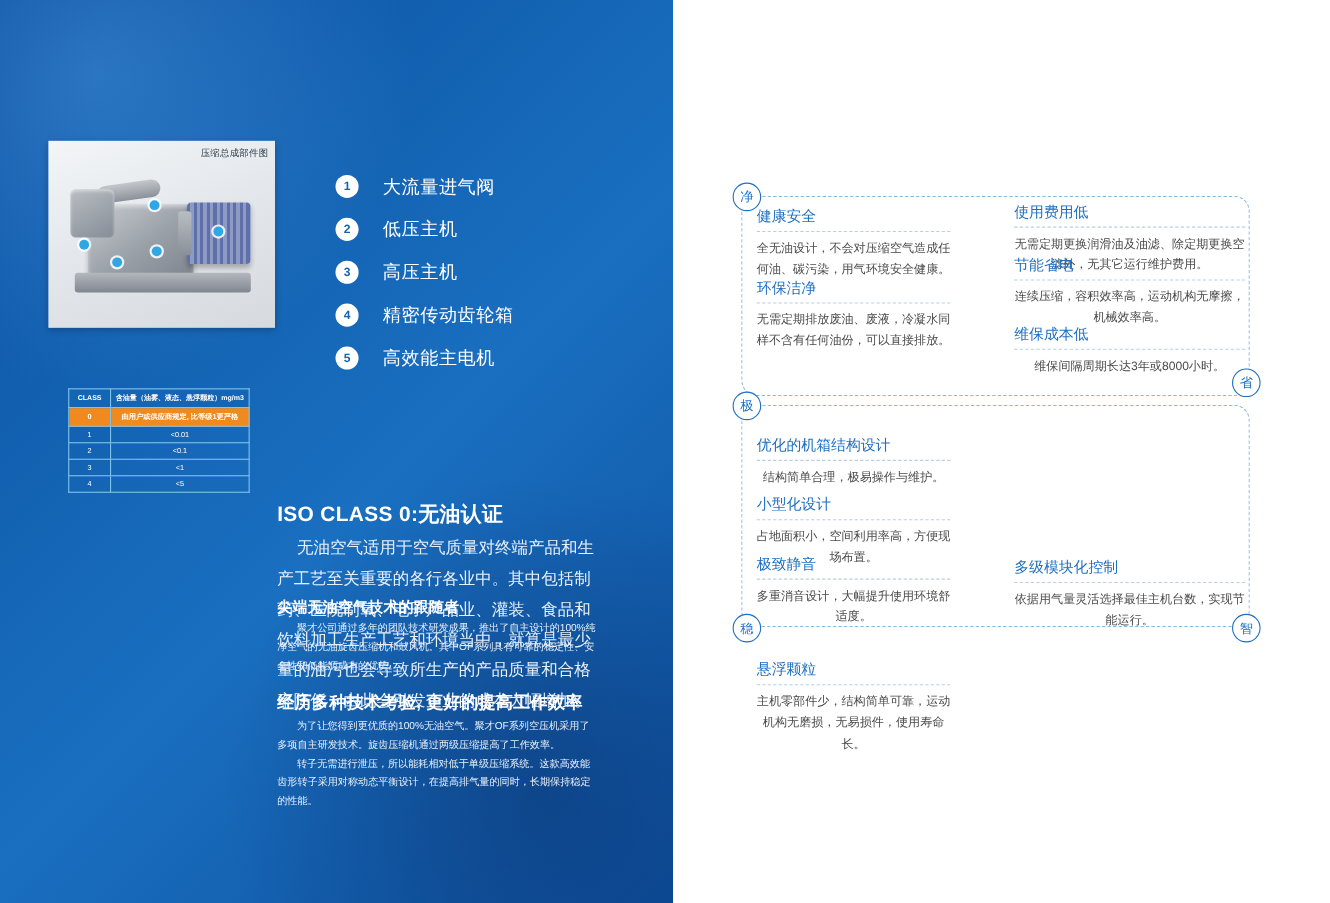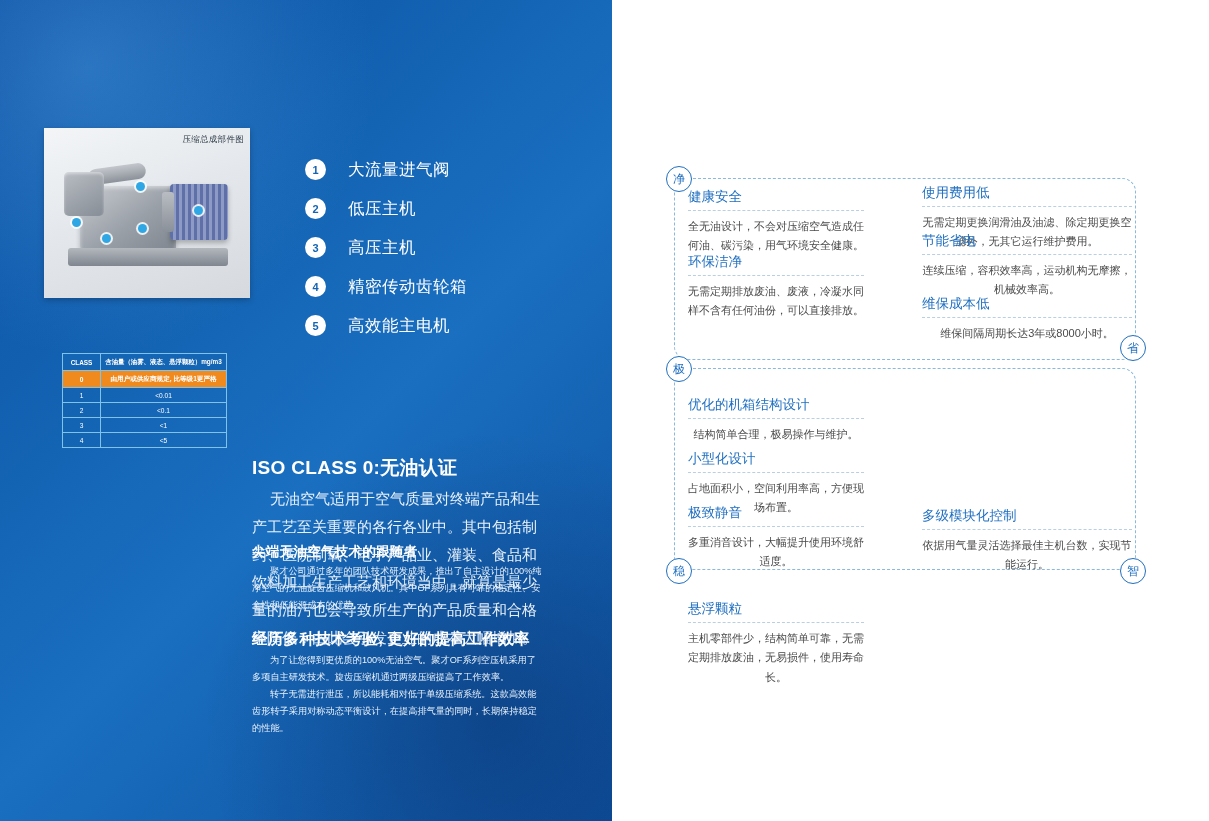--- a/index.html
+++ b/index.html
@@ -391,16 +391,16 @@
     <div class="item-body">多重消音设计，大幅提升使用环境舒适度。</div>
   </div>
 
   <div class="item w-right" style="left:310px; top:507px;">
     <div class="item-title">多级模块化控制</div>
     <div class="item-body">依据用气量灵活选择最佳主机台数，实现节能运行。</div>
   </div>
 
   <div class="item w-left" style="left:76px; top:600px;">
     <div class="item-title">悬浮颗粒</div>
-    <div class="item-body">主机零部件少，结构简单可靠，无需定期排放废油，无易损件，使用寿命长。</div>
+    <div class="item-body">主机零部件少，结构简单可靠，运动机构无磨损，无易损件，使用寿命长。</div>
   </div>
 
 </div>
 
 </body></html>

